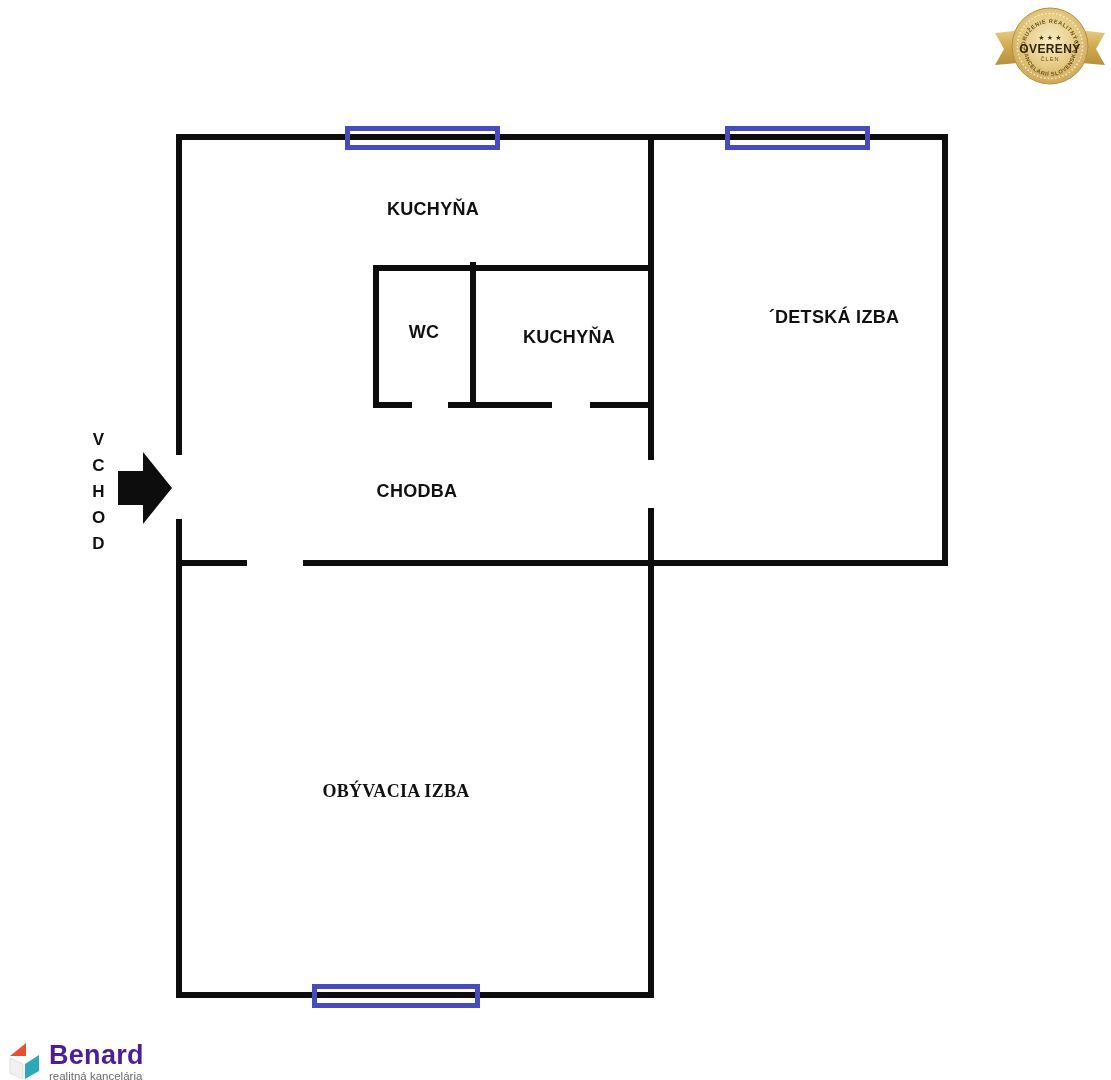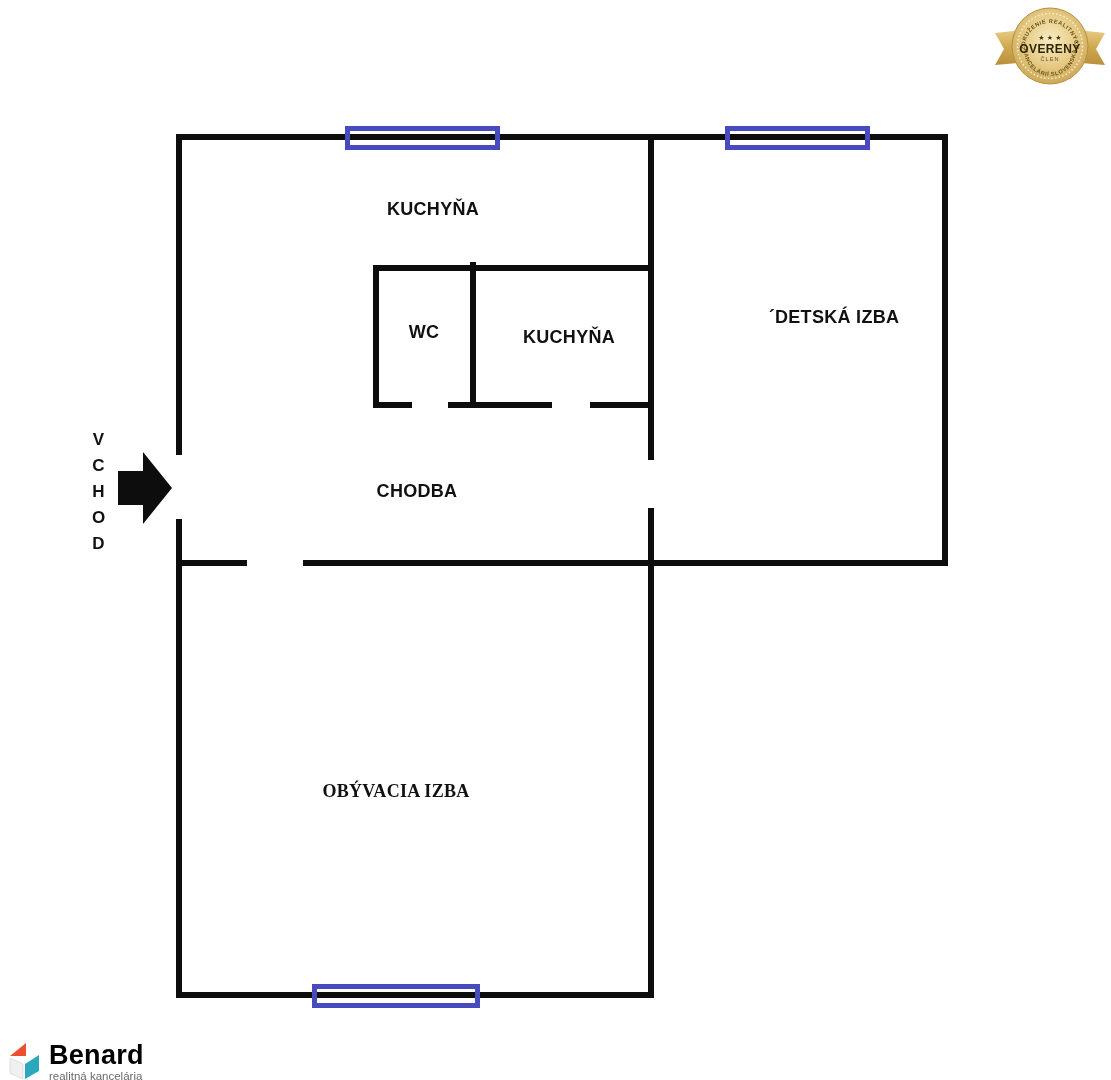--- a/index.html
+++ b/index.html
@@ -18,21 +18,21 @@
   }
   .vchod-label{
     position:absolute;left:88px;top:430px;
     writing-mode:vertical-lr;text-orientation:upright;
     font-weight:bold;font-size:17px;color:#111;letter-spacing:7px;
   }
   .entry-arrow{position:absolute;left:118px;top:448px;}
   .badge{position:absolute;left:995px;top:4px;}
   .logo{position:absolute;left:8px;top:1042px;display:flex;align-items:flex-start;}
   .logo-text{margin-left:8px;line-height:1;}
-  .logo-name{font-weight:bold;font-size:27px;color:#000000;letter-spacing:.3px;}
+  .logo-name{font-weight:bold;font-size:27px;color:#4c1d95;letter-spacing:.3px;}
   .logo-tagline{font-size:11.5px;color:#6a6a6a;margin-top:2px;}
 </style>
 </head>
 <body>
 
 <div>
 
   <div class="wall" style="left:176px;top:134px;width:772px;height:6px;"></div>
   <div class="wall" style="left:176px;top:134px;width:6px;height:321px;"></div>
   <div class="wall" style="left:176px;top:519px;width:6px;height:479px;"></div>

